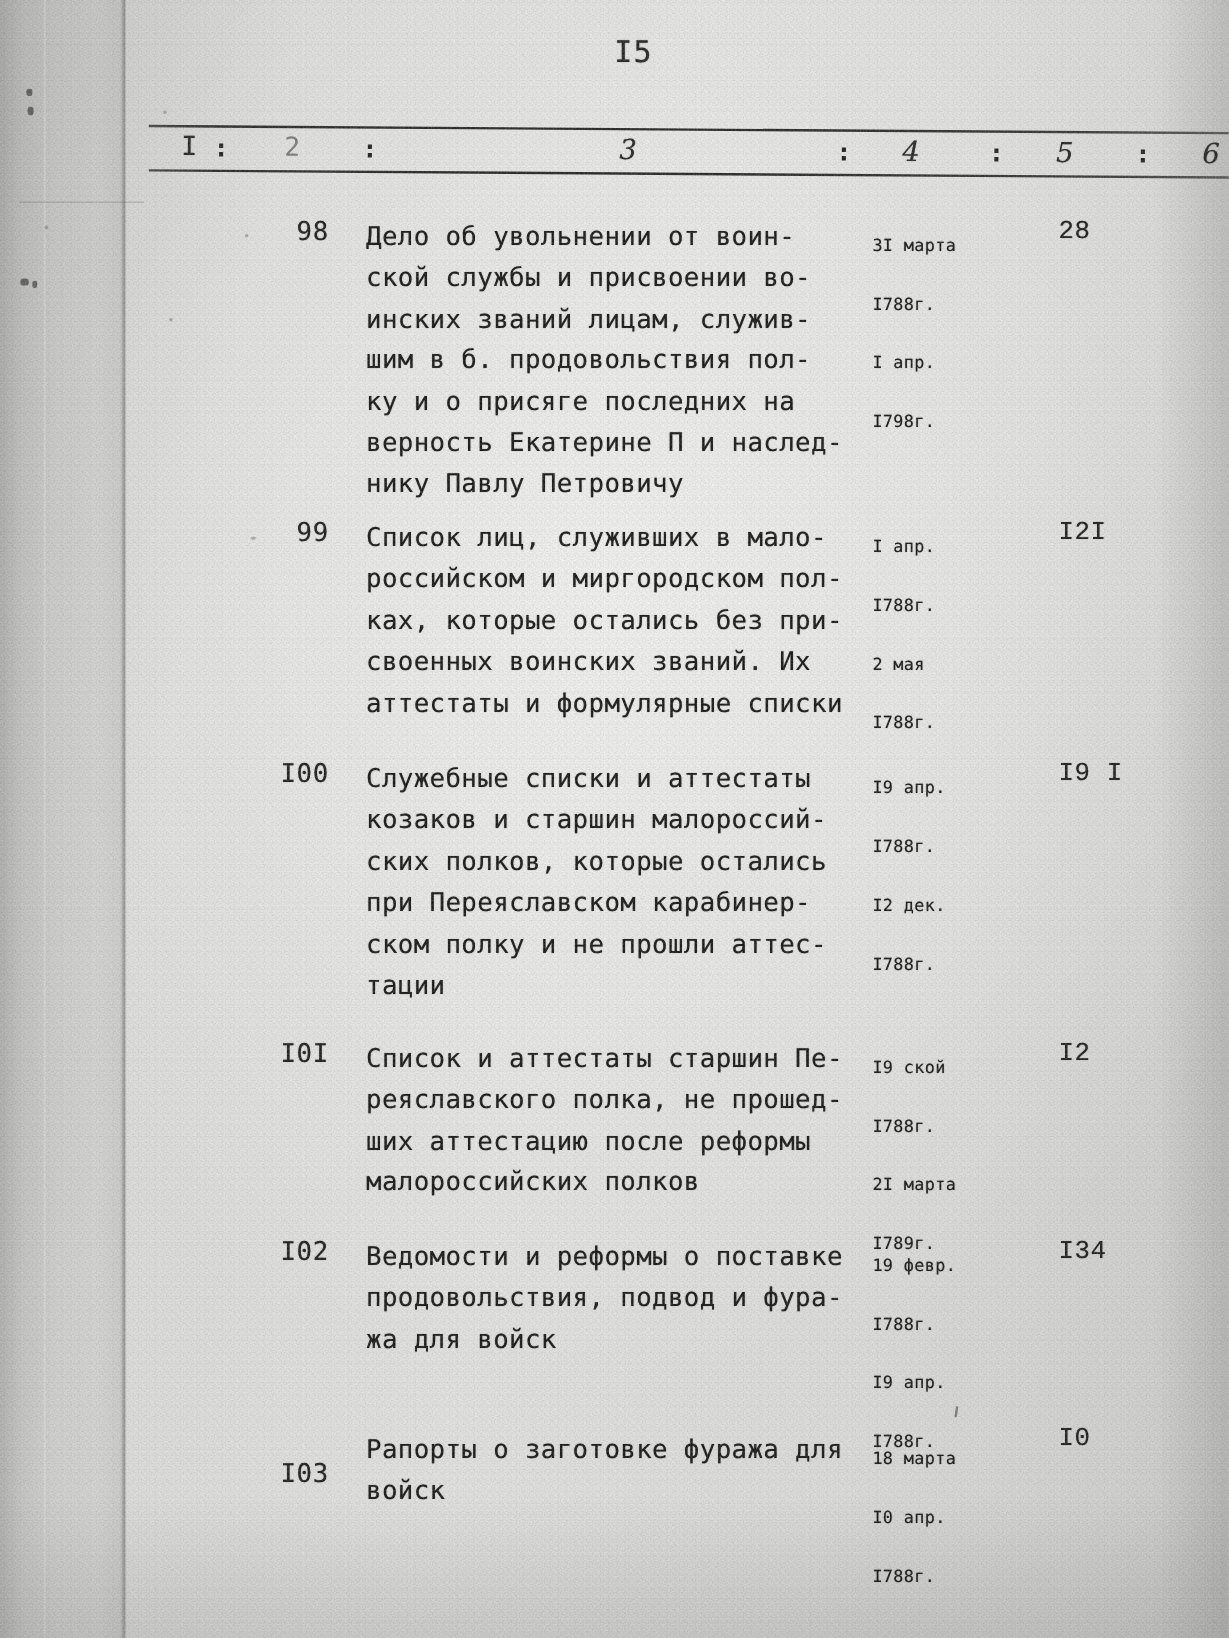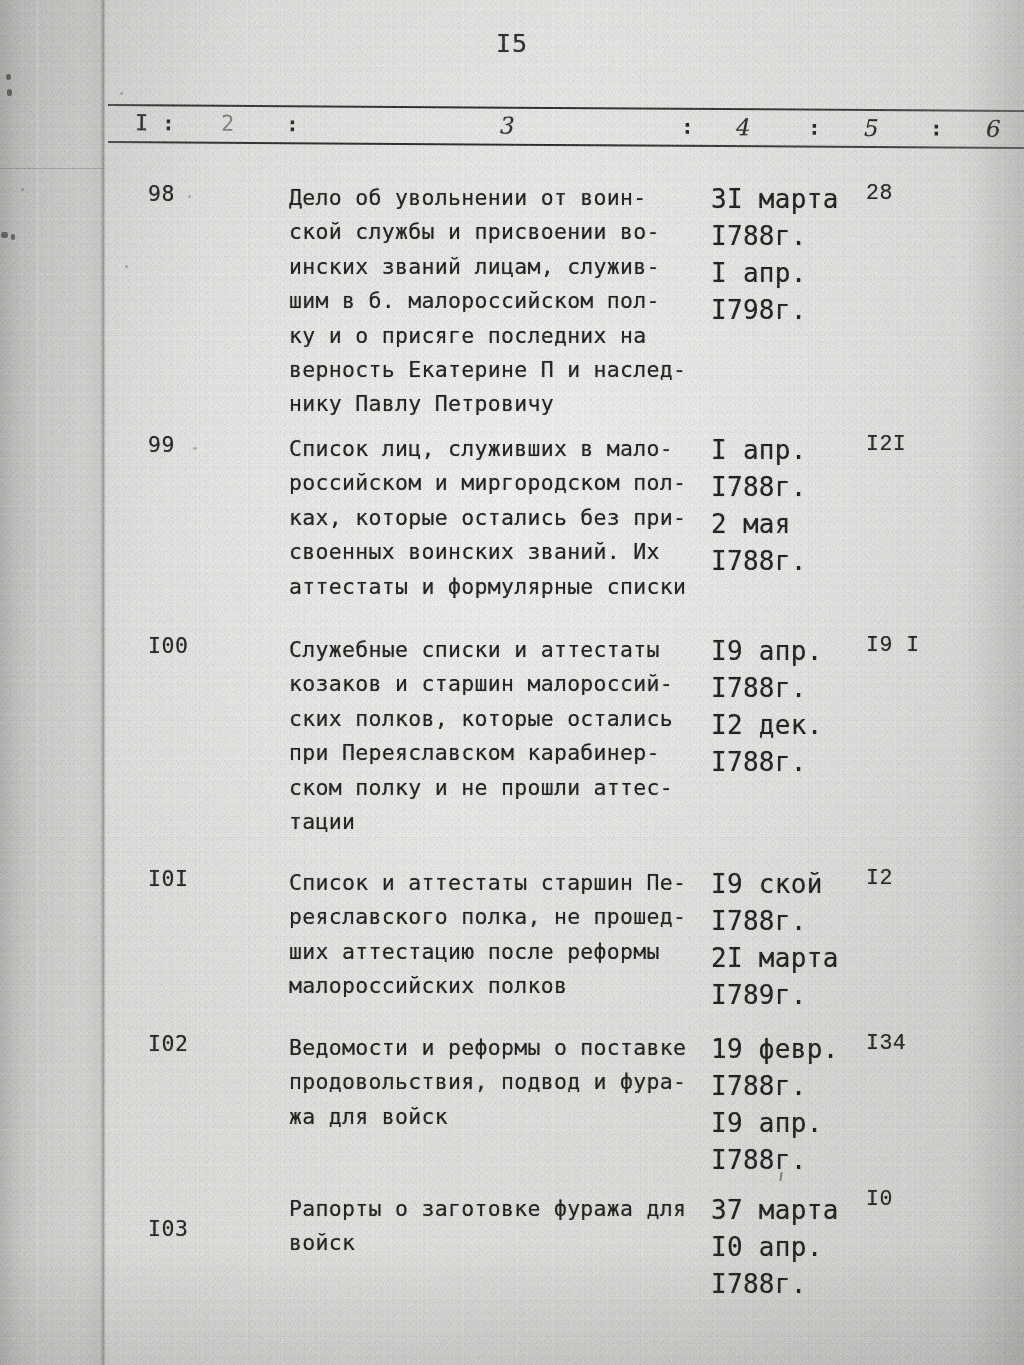--- a/index.html
+++ b/index.html
@@ -123,20 +123,21 @@
       repeating-radial-gradient(circle at 31% 54%, rgba(255,255,255,0.30) 0 0.6px, rgba(0,0,0,0) 0.6px 2.6px),
       repeating-radial-gradient(circle at 83% 19%, rgba(255,255,255,0.24) 0 0.5px, rgba(0,0,0,0) 0.5px 2.2px);
     background-size: 8px 8px, 13px 13px;
     pointer-events: none;
   }
 
   
   .content {
     position: absolute;
     inset: 0;
+    margin-left: 16px;
   }
 
   .page-number {
     position: absolute;
     left: 0;
     top: 29px;
     width: 1024px;
     text-align: center;
     font-size: 25px;
     letter-spacing: 1px;
@@ -195,21 +196,21 @@
   
   .entry {
     position: absolute;
     left: 0;
     width: 1024px;
   }
   .e-num {
     position: absolute;
     left: 148px;
     width: 110px;
-    text-align: left;
+    text-align: right;
     font-size: 21.5px;
     letter-spacing: 0.5px;
     color: #232321;
     text-shadow: 0 0 0.9px rgba(35,35,33,0.5);
     white-space: nowrap;
   }
   .e-desc {
     position: absolute;
     left: 289px;
     width: 430px;
@@ -217,22 +218,22 @@
     line-height: 34.4px;
     letter-spacing: 0.3px;
     color: #1d1d1b;
     text-shadow: 0 0 0.9px rgba(30,30,28,0.55);
     white-space: pre-line;
   }
   .e-dates {
     position: absolute;
     left: 711px;
     width: 160px;
-    font-size: 26px;
-    line-height: 37px;
+    font-size: 14px;
+    line-height: 49px;
     letter-spacing: 0.3px;
     color: #1d1d1b;
     text-shadow: 0 0 0.9px rgba(30,30,28,0.55);
     white-space: pre-line;
   }
   .e-count {
     position: absolute;
     left: 866px;
     width: 120px;
     font-size: 21.5px;
@@ -302,21 +303,21 @@
       <span class="colhead hand" style="left:756px;">5</span>
       <span class="sep" style="left:822px;">:</span>
       <span class="colhead hand" style="left:878px;">6</span>
     </div>
 
     <div class="entry" style="top:181px;">
       <div class="e-num">98</div>
       <div class="e-desc first-indent">Дело об увольнении от воин-
 ской службы и присвоении во-
 инских званий лицам, служив-
-шим в б. малороссийском пол-
+шим в б. продовольствия пол-
 ку и о присяге последних на
 верность Екатерине П и наслед-
 нику Павлу Петровичу</div>
       <div class="e-dates">3I марта
 I788г.
 I апр.
 I798г.</div>
       <div class="e-count">28</div>
     </div>
 
@@ -371,21 +372,21 @@
 I788г.
 I9 апр.
 I788г.</div>
       <div class="e-count">I34</div>
     </div>
 
     <div class="entry" style="top:1192px;">
       <div class="e-num" style="top:24px;">I03</div>
       <div class="e-desc first-indent">Рапорты о заготовке фуража для
 войск</div>
-      <div class="e-dates">37 марта
+      <div class="e-dates">18 марта
 I0 апр.
 I788г.</div>
       <div class="e-count" style="top:-5px;">I0</div>
     </div>
 
     <div class="speck" style="left:6px;  top:74px;  width:5px; height:6px;"></div>
     <div class="speck" style="left:7px;  top:89px;  width:5px; height:7px;"></div>
     <div class="speck" style="left:1px;  top:232px; width:7px; height:6px;"></div>
     <div class="speck" style="left:11px; top:234px; width:4px; height:6px;"></div>
     <div class="faint-dot" style="left:21px; top:188px; width:3px; height:3px;"></div>

